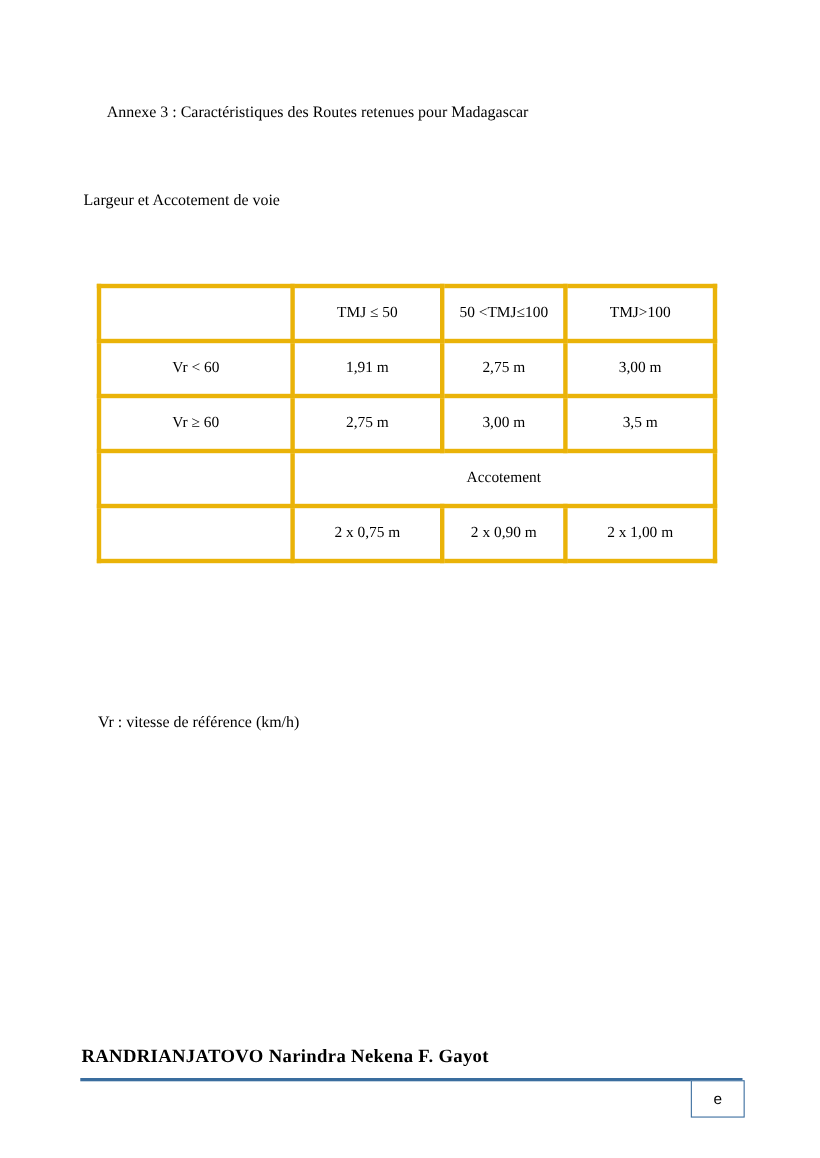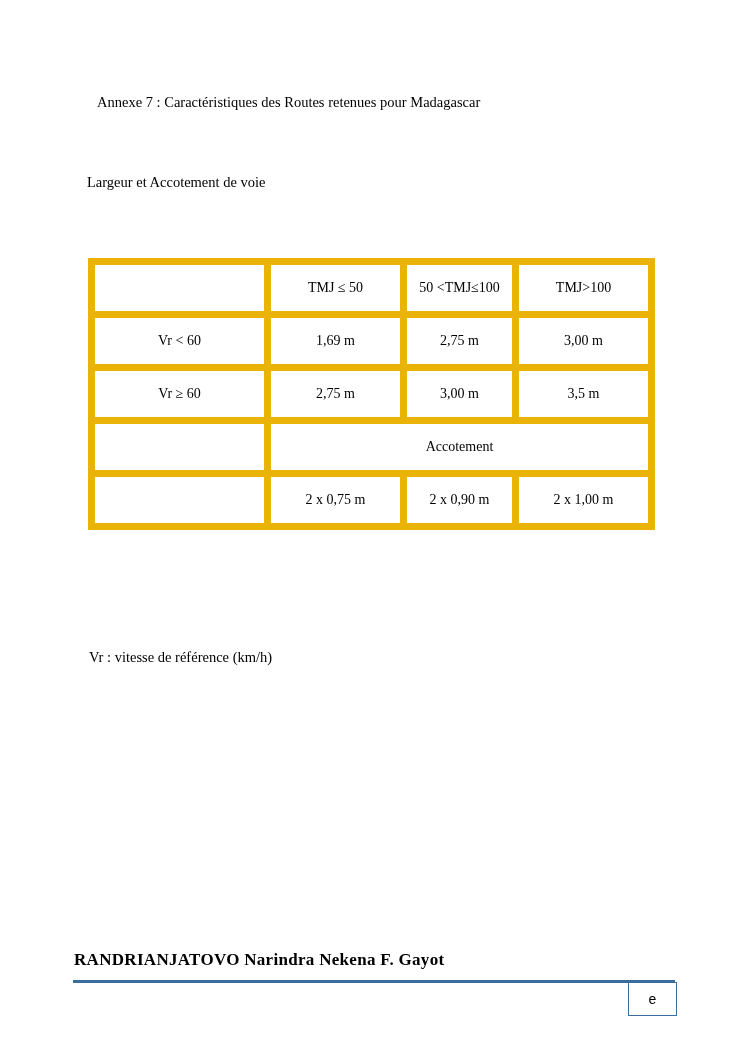--- a/index.html
+++ b/index.html
@@ -23,40 +23,40 @@
   .annex-title {
     position: absolute;
     left: 97px;
     top: 93px;
     font-size: 14.5px;
     line-height: 1.3;
     white-space: nowrap;
   }
   .section-label {
     position: absolute;
-    left: 87px;
+    left: 76px;
     top: 173px;
     font-size: 14.5px;
     line-height: 1.3;
     white-space: nowrap;
   }
   .table-wrap {
     position: absolute;
     left: 88px;
     top: 258px;
     width: 560px;
   }
   table.data {
     border-collapse: collapse;
     table-layout: fixed;
     width: 560px;
     font-size: 14px;
   }
   table.data td {
-    border: 7px solid #eab308;
+    border: 4px solid #eab308;
     text-align: center;
     vertical-align: middle;
     height: 46px;
     padding: 0 4px;
   }
   td.blank {
     border: none;
   }
   td.label-cell {
     text-align: center;
@@ -109,42 +109,42 @@
     justify-content: center;
     font-family: "Liberation Sans", sans-serif;
     font-size: 14px;
   }
 </style>
 </head>
 <body>
 
 <div class="page">
 
-  <div class="annex-title">Annexe 7 : Caractéristiques des Routes retenues pour Madagascar</div>
+  <div class="annex-title">Annexe 3 : Caractéristiques des Routes retenues pour Madagascar</div>
 
   <div class="section-label">Largeur et Accotement de voie</div>
 
   <div class="table-wrap">
     <table class="data">
       <colgroup>
         <col class="c0">
           <col class="c1">
           <col class="c2">
           <col class="c3">
       </colgroup>
       <tbody>
         <tr>
           <td class="blank"></td>
           <td>TMJ ≤ 50</td>
           <td>50 &lt;TMJ≤100</td>
           <td>TMJ&gt;100</td>
         </tr>
         <tr>
           <td class="label-cell">Vr  &lt;  60</td>
-          <td>1,69 m</td>
+          <td>1,91 m</td>
           <td>2,75 m</td>
           <td>3,00 m</td>
         </tr>
         <tr>
           <td class="label-cell">Vr ≥  60</td>
           <td>2,75 m</td>
           <td>3,00 m</td>
           <td>3,5 m</td>
         </tr>
         <tr>

